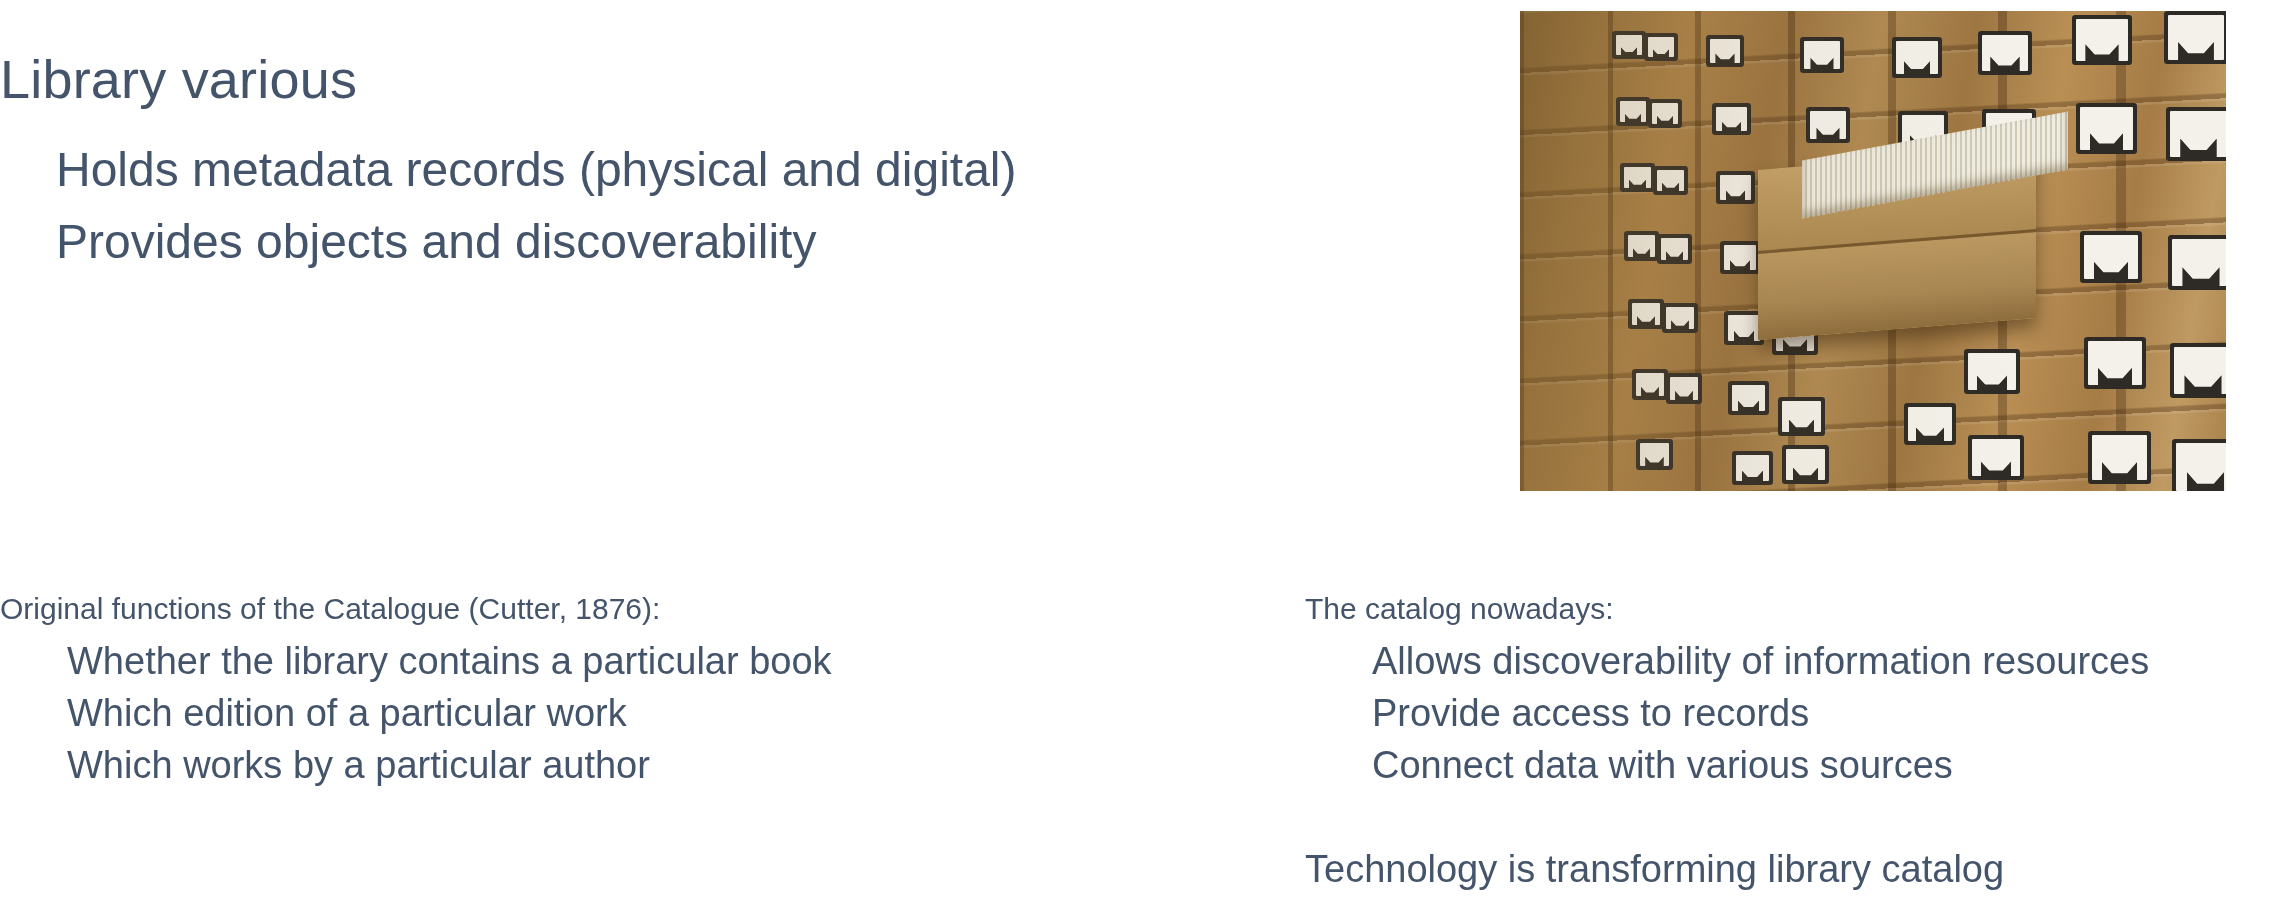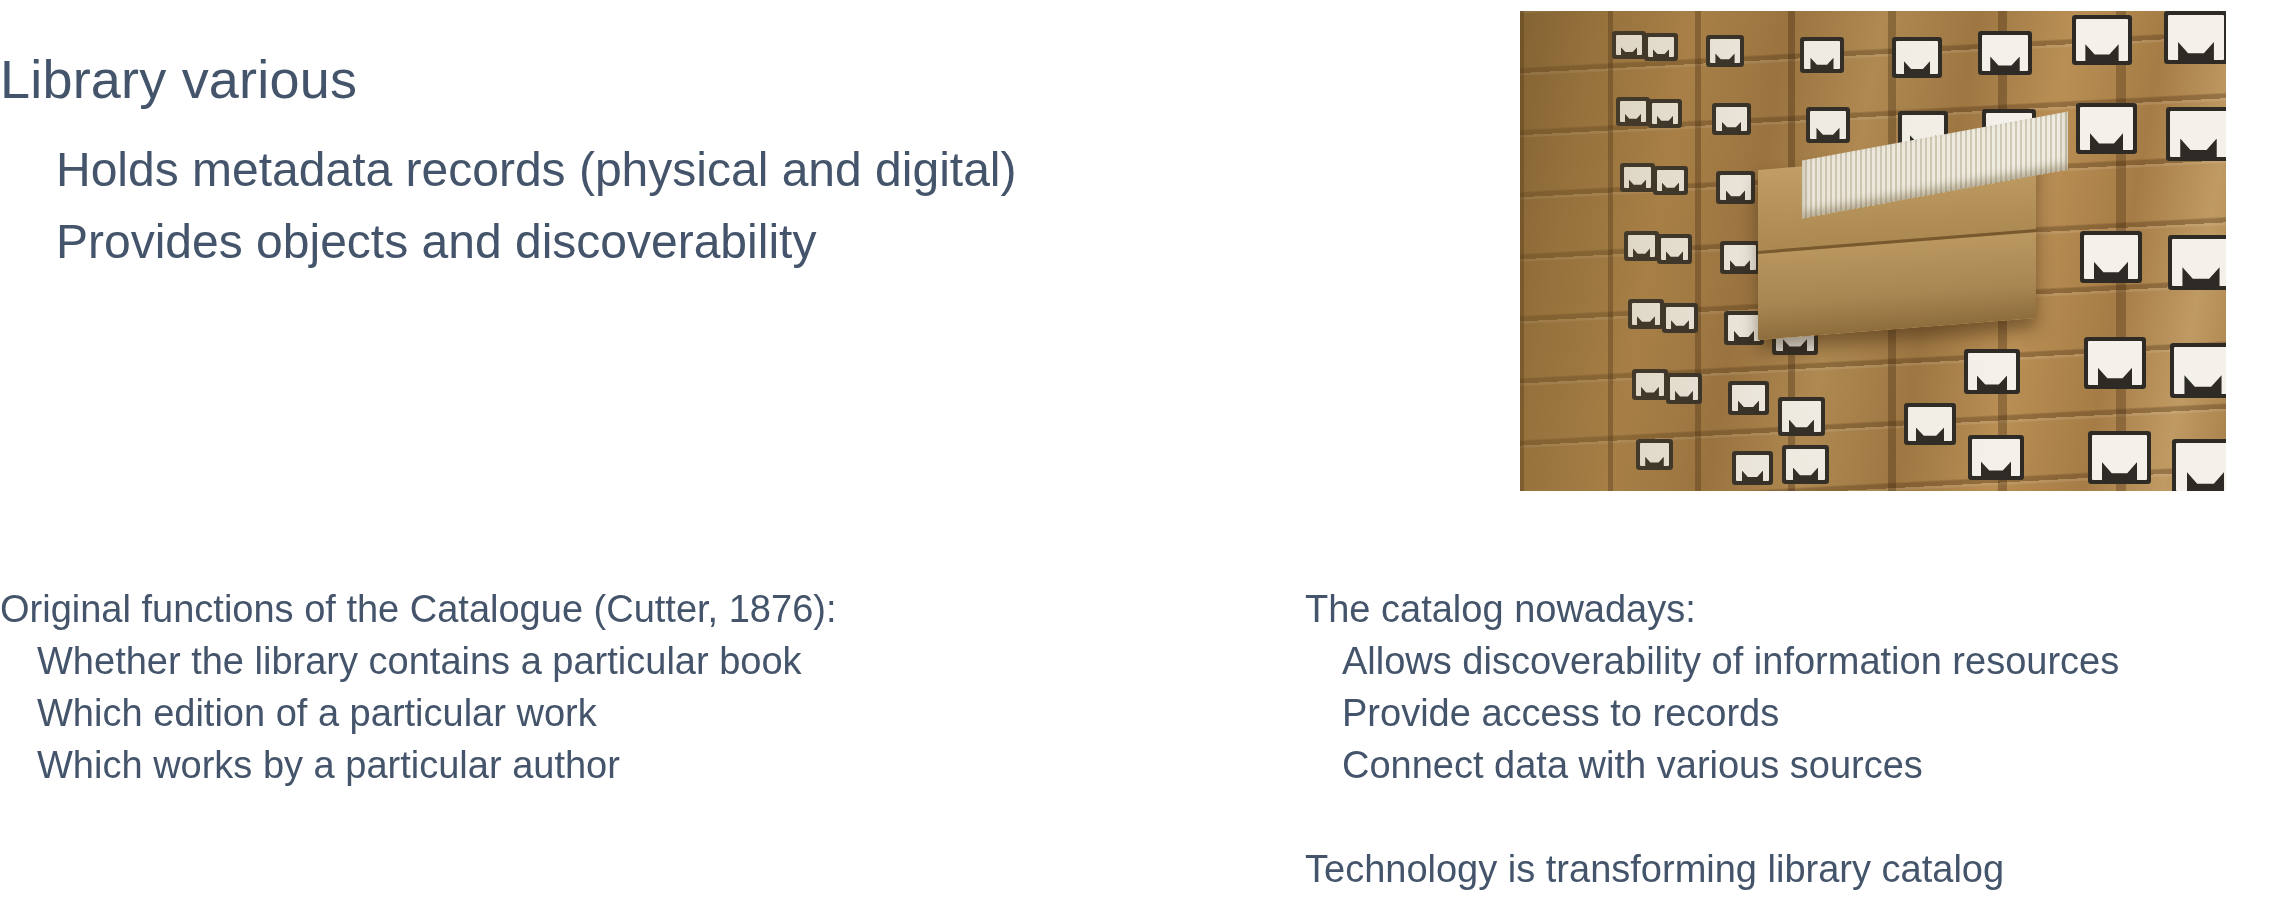--- a/index.html
+++ b/index.html
@@ -163,29 +163,29 @@
 
   
   .col {
     position: absolute;
     top: 583px;
   }
   .col-left  { left: 0px;    width: 1180px; }
   .col-right { left: 1305px; width: 975px;  }
 
   .col-heading {
-    font-size: 38px;
+    font-size: 30px;
     line-height: 52px;
     white-space: nowrap;
     color: #44546A;
   }
   .col-item {
     font-size: 38px;
     line-height: 52px;
-    padding-left: 37px;
+    padding-left: 67px;
     white-space: nowrap;
     color: #44546A;
   }
   .col-spacer { height: 52px; }
   .col-tail {
     font-size: 38px;
     line-height: 52px;
     white-space: nowrap;
     color: #44546A;
   }

